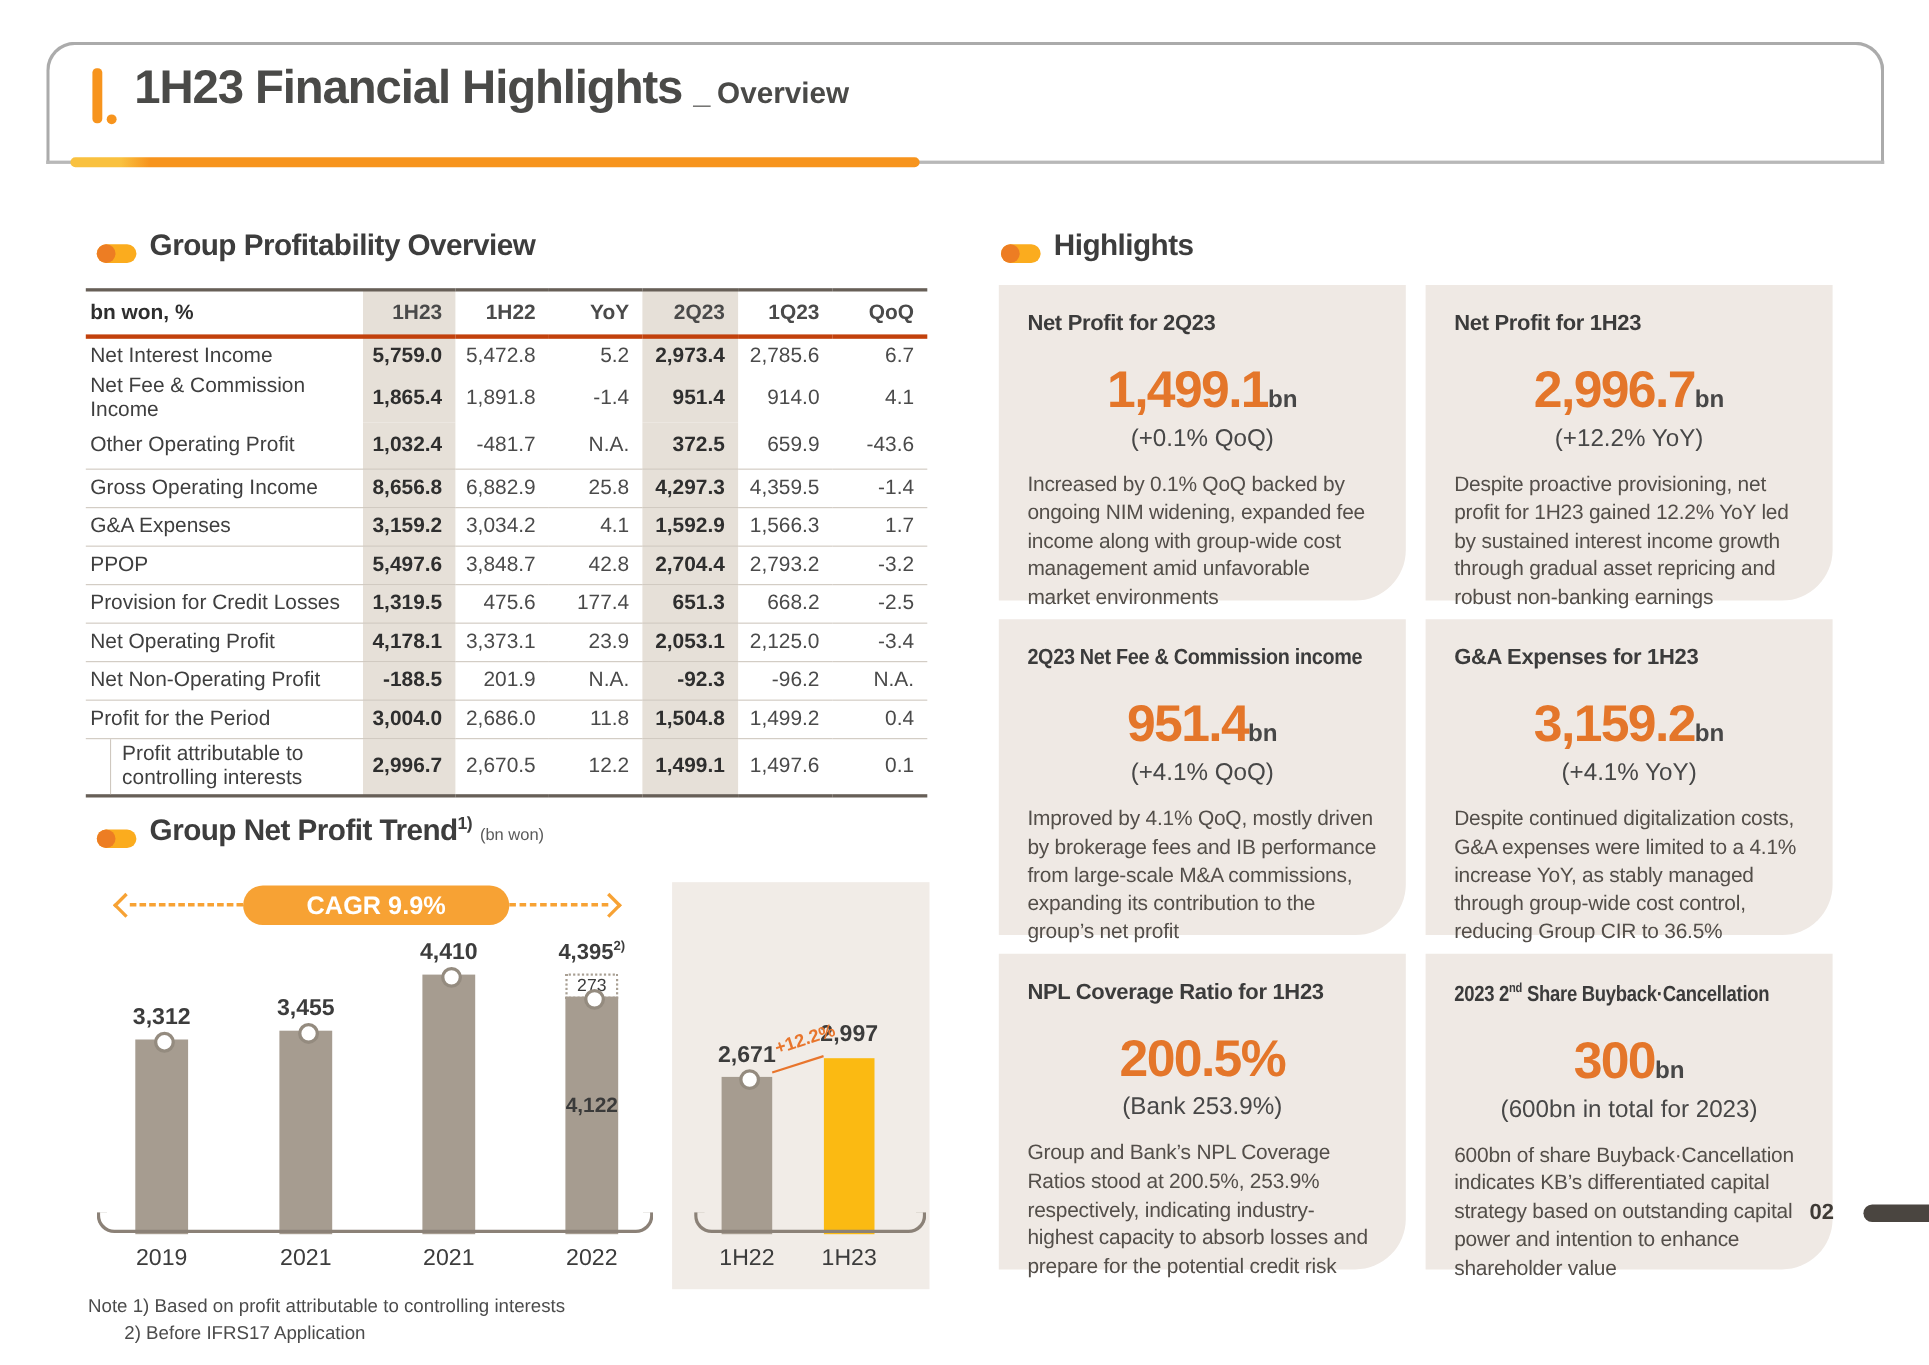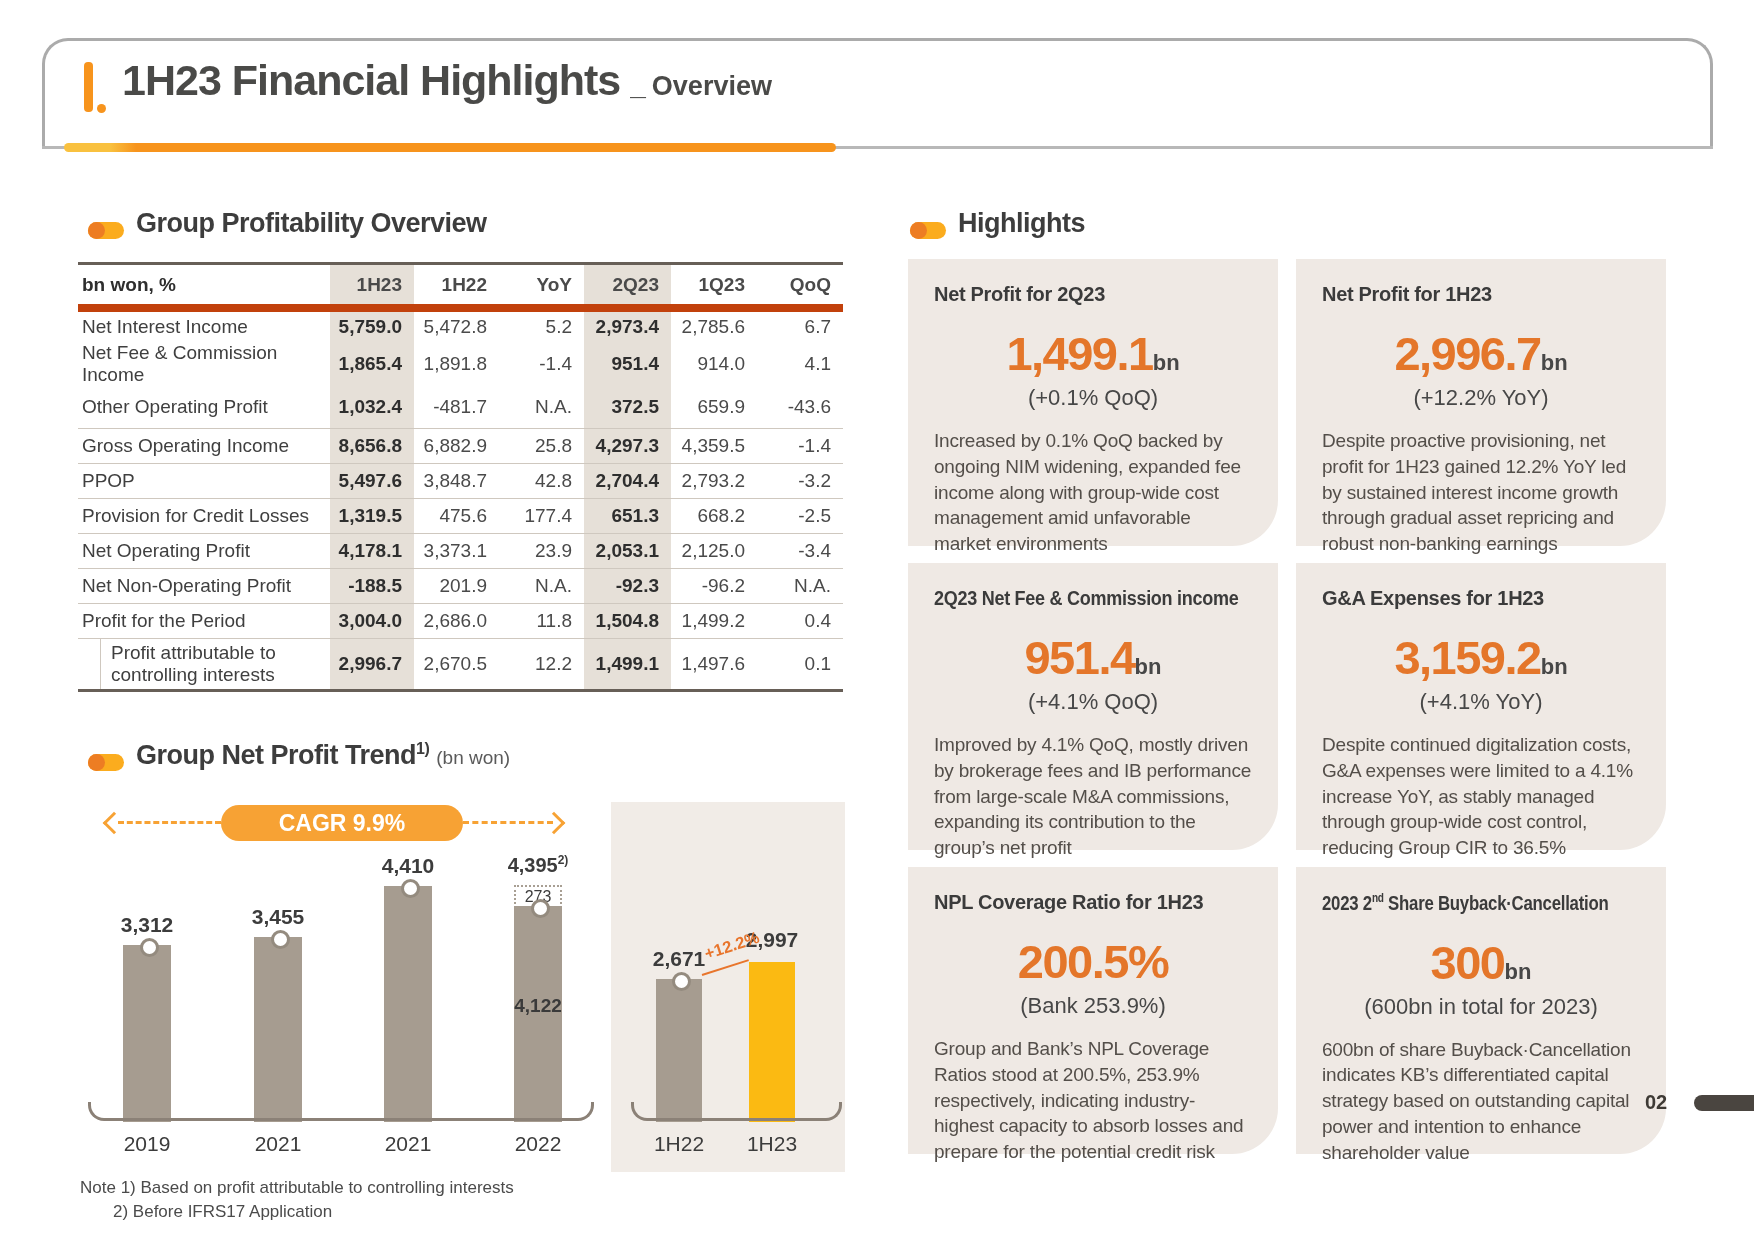--- a/index.html
+++ b/index.html
@@ -16,28 +16,28 @@
   .imark-dot{position:absolute;left:97px;top:104px;width:9px;height:9px;border-radius:50%;background:#f7941d;}
   .titlebar{position:absolute;left:122px;top:56px;display:flex;align-items:baseline;gap:10px;}
   .big-title{font-size:43px;font-weight:700;color:#4a4a48;letter-spacing:-1px;}
   .title-sep{font-size:28px;font-weight:700;color:#4a4a48;}
   .subtitle{font-size:27px;font-weight:600;color:#4a4a48;margin-left:-4px;}
 
   
   .mark{position:absolute;width:36px;height:17px;border-radius:9px;background:#fbac1e;}
   .mark::before{content:"";position:absolute;left:0;top:0;width:17px;height:17px;border-radius:50%;background:#ed7d23;}
   .sec-title{position:absolute;font-size:27px;font-weight:700;color:#3d3d3d;letter-spacing:-0.5px;}
-  .sec-note{font-size:19px;font-weight:400;color:#5a5a5a;letter-spacing:0;}
+  .sec-note{font-size:15px;font-weight:400;color:#5a5a5a;letter-spacing:0;}
   .sec-sup{font-size:16px;font-weight:700;vertical-align:super;}
 
   
   #ptable{position:absolute;left:78px;top:262px;width:765px;border-collapse:collapse;table-layout:fixed;
           border-top:3px solid #675f57;border-bottom:3px solid #675f57;font-size:19px;}
   #ptable th,#ptable td{padding:0;vertical-align:middle;}
-  #ptable thead th{border-bottom:8px solid #c2410c;height:39px;font-weight:700;color:#2e2e2e;}
+  #ptable thead th{border-bottom:4px solid #c2410c;height:39px;font-weight:700;color:#2e2e2e;}
   #ptable th.lbl{text-align:left;padding-left:4px;font-weight:700;}
   #ptable .num{text-align:right;padding-right:12px;color:#4a4a4a;}
   #ptable td.lbl{text-align:left;padding-left:4px;color:#3f3f3f;line-height:1.15;}
   #ptable th:nth-child(2),#ptable td:nth-child(2),
   #ptable th:nth-child(5),#ptable td:nth-child(5){background:#e6e0d8;}
   #ptable td:nth-child(2),#ptable td:nth-child(5){font-weight:700;color:#2e2e2e;}
   #ptable tbody tr.sep td{border-bottom:1px solid #cfc8bf;}
   #ptable tbody tr:nth-child(1){height:34px;}
   #ptable tbody tr:nth-child(2){height:40px;}
   #ptable tbody tr:nth-child(3){height:43px;}
@@ -160,20 +160,29 @@
         <tr class="sep">
           <td class="lbl"><span>Gross Operating Income</span></td>
           <td class="num">8,656.8</td>
           <td class="num">6,882.9</td>
           <td class="num">25.8</td>
           <td class="num">4,297.3</td>
           <td class="num">4,359.5</td>
           <td class="num">-1.4</td>
         </tr>
         <tr class="sep">
+          <td class="lbl"><span>G&amp;A Expenses</span></td>
+          <td class="num">3,159.2</td>
+          <td class="num">3,034.2</td>
+          <td class="num">4.1</td>
+          <td class="num">1,592.9</td>
+          <td class="num">1,566.3</td>
+          <td class="num">1.7</td>
+        </tr>
+        <tr class="sep">
           <td class="lbl"><span>PPOP</span></td>
           <td class="num">5,497.6</td>
           <td class="num">3,848.7</td>
           <td class="num">42.8</td>
           <td class="num">2,704.4</td>
           <td class="num">2,793.2</td>
           <td class="num">-3.2</td>
         </tr>
         <tr class="sep">
           <td class="lbl"><span>Provision for Credit Losses</span></td>

